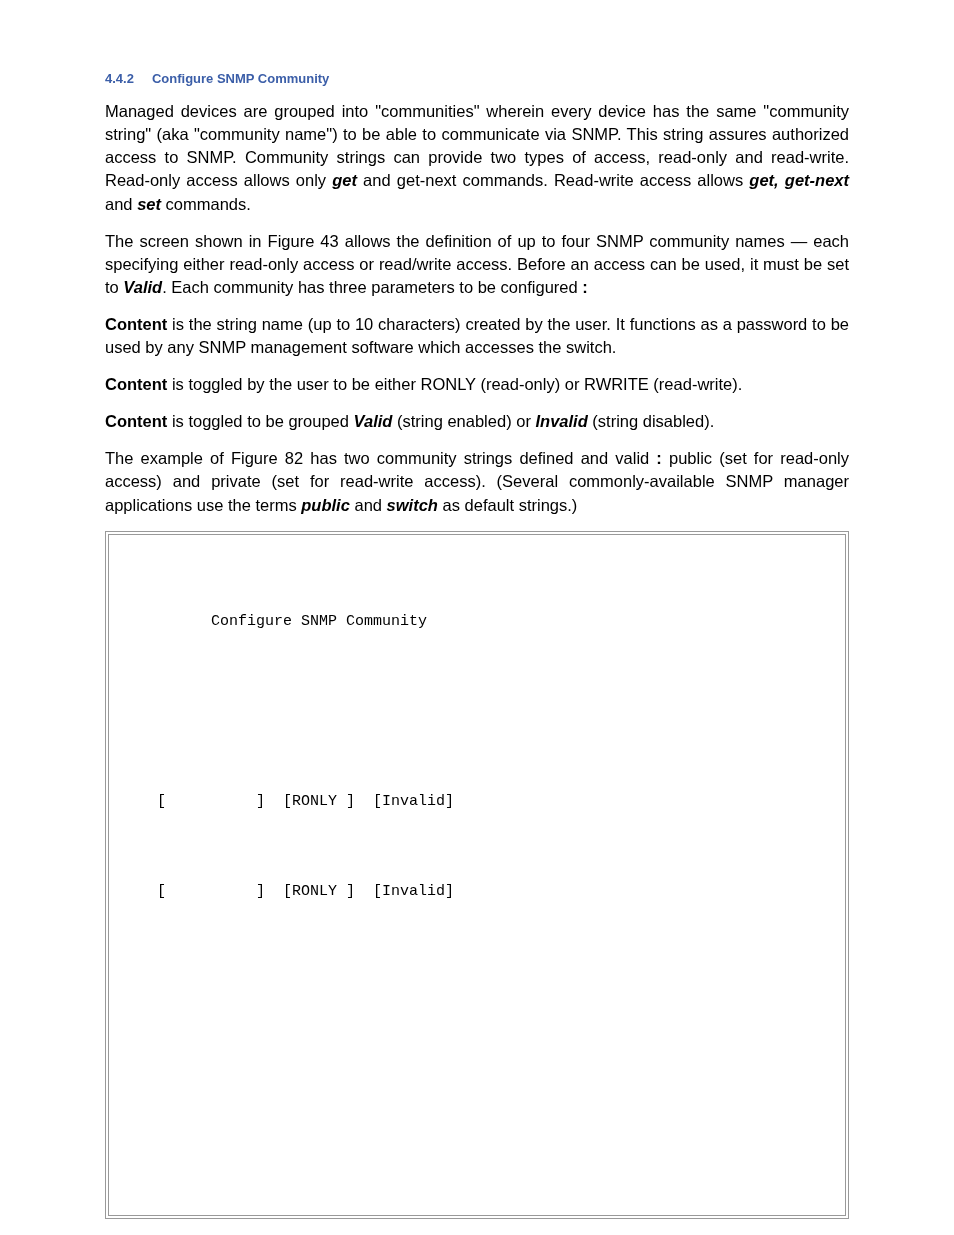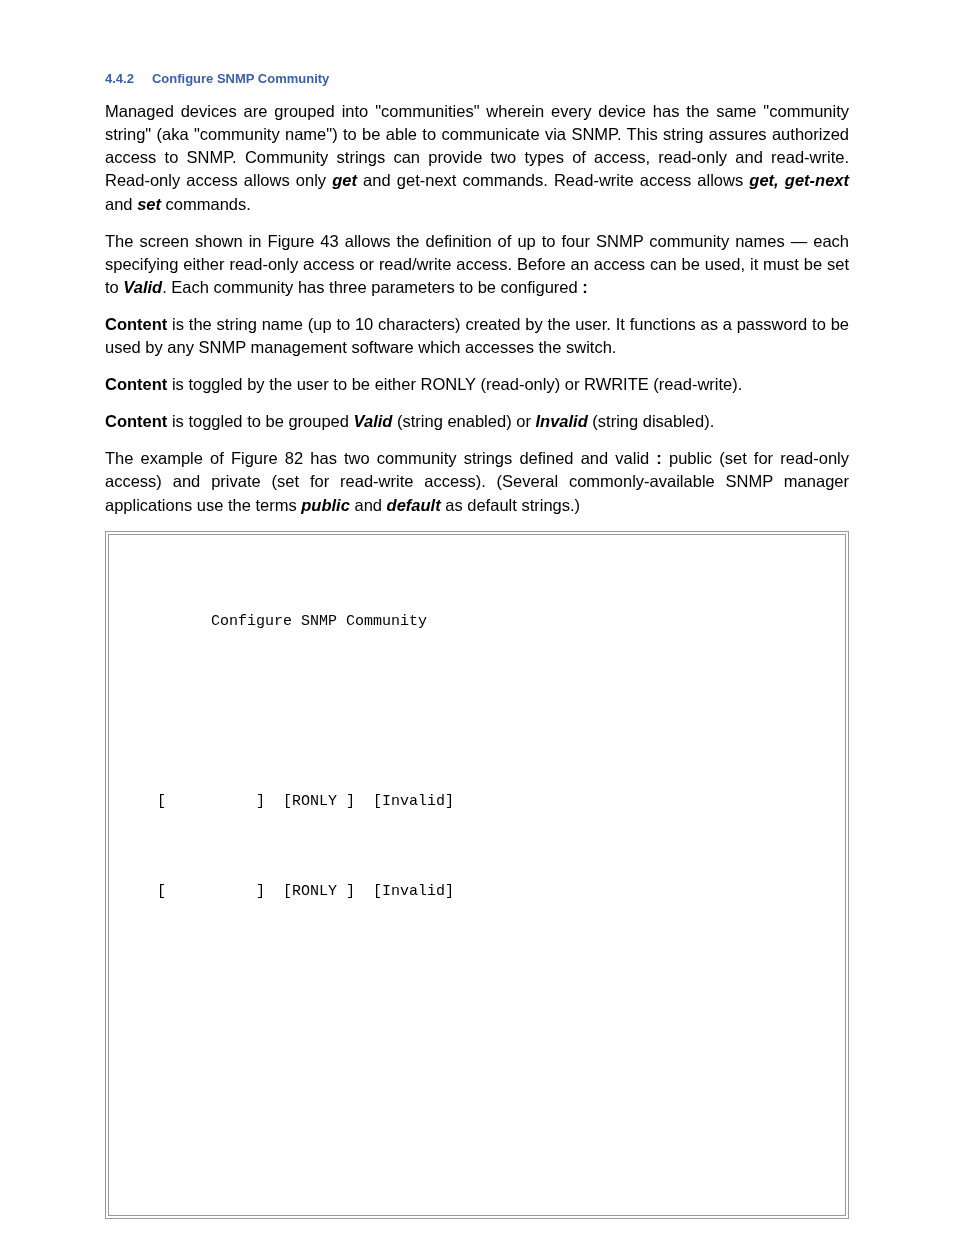--- a/index.html
+++ b/index.html
@@ -51,21 +51,21 @@
 <p><span>Managed devices are grouped into "communities" wherein every device has the same "community string" (aka "community name") to be able to communicate via SNMP.  This string assures authorized access to SNMP.  Community strings can provide two types of access, read-only and read-write.  Read-only access allows only </span><span class="italic">get</span><span> and get-next commands. Read-write access allows </span><span class="italic">get, get-next</span><span> and </span><span class="italic">set</span><span> commands.</span></p>
 
 <p><span>The screen shown in Figure 43 allows the definition of up to four SNMP community names — each specifying either read-only access or read/write access.  Before an access can be used, it must be set to </span><span class="italic">Valid</span><span>.  Each community has three parameters to be configured </span><span class="bold">:</span></p>
 
 <p><span class="bold">Content</span><span> is the string name (up to 10 characters) created by the user.  It functions as a password to be used by any SNMP management software which accesses the switch.</span></p>
 
 <p><span class="bold">Content</span><span> is toggled by the user to be either RONLY (read-only) or RWRITE (read-write).</span></p>
 
 <p><span class="bold">Content</span><span> is toggled to be grouped </span><span class="italic">Valid</span><span> (string enabled) or </span><span class="italic">Invalid</span><span> (string disabled).</span></p>
 
-<p><span>The example of Figure 82 has two community strings defined and valid </span><span class="bold">:</span><span>   public (set for read-only access) and private (set for read-write access).  (Several commonly-available SNMP manager applications use the terms </span><span class="italic">public</span><span> and </span><span class="italic">default</span><span> as default strings.)</span></p>
+<p><span>The example of Figure 82 has two community strings defined and valid </span><span class="bold">:</span><span>   public (set for read-only access) and private (set for read-write access).  (Several commonly-available SNMP manager applications use the terms </span><span class="italic">public</span><span> and </span><span class="italic">switch</span><span> as default strings.)</span></p>
 
 <div class="figure-box">
   <div class="term">
     <div class="term-block">          Configure SNMP Community</div>
     <div class="term-block">&nbsp;</div>
     <div class="term-block">    [          ]  [RONLY ]  [Invalid]</div>
     <div class="term-block">    [          ]  [RONLY ]  [Invalid]</div>
     
     
     

